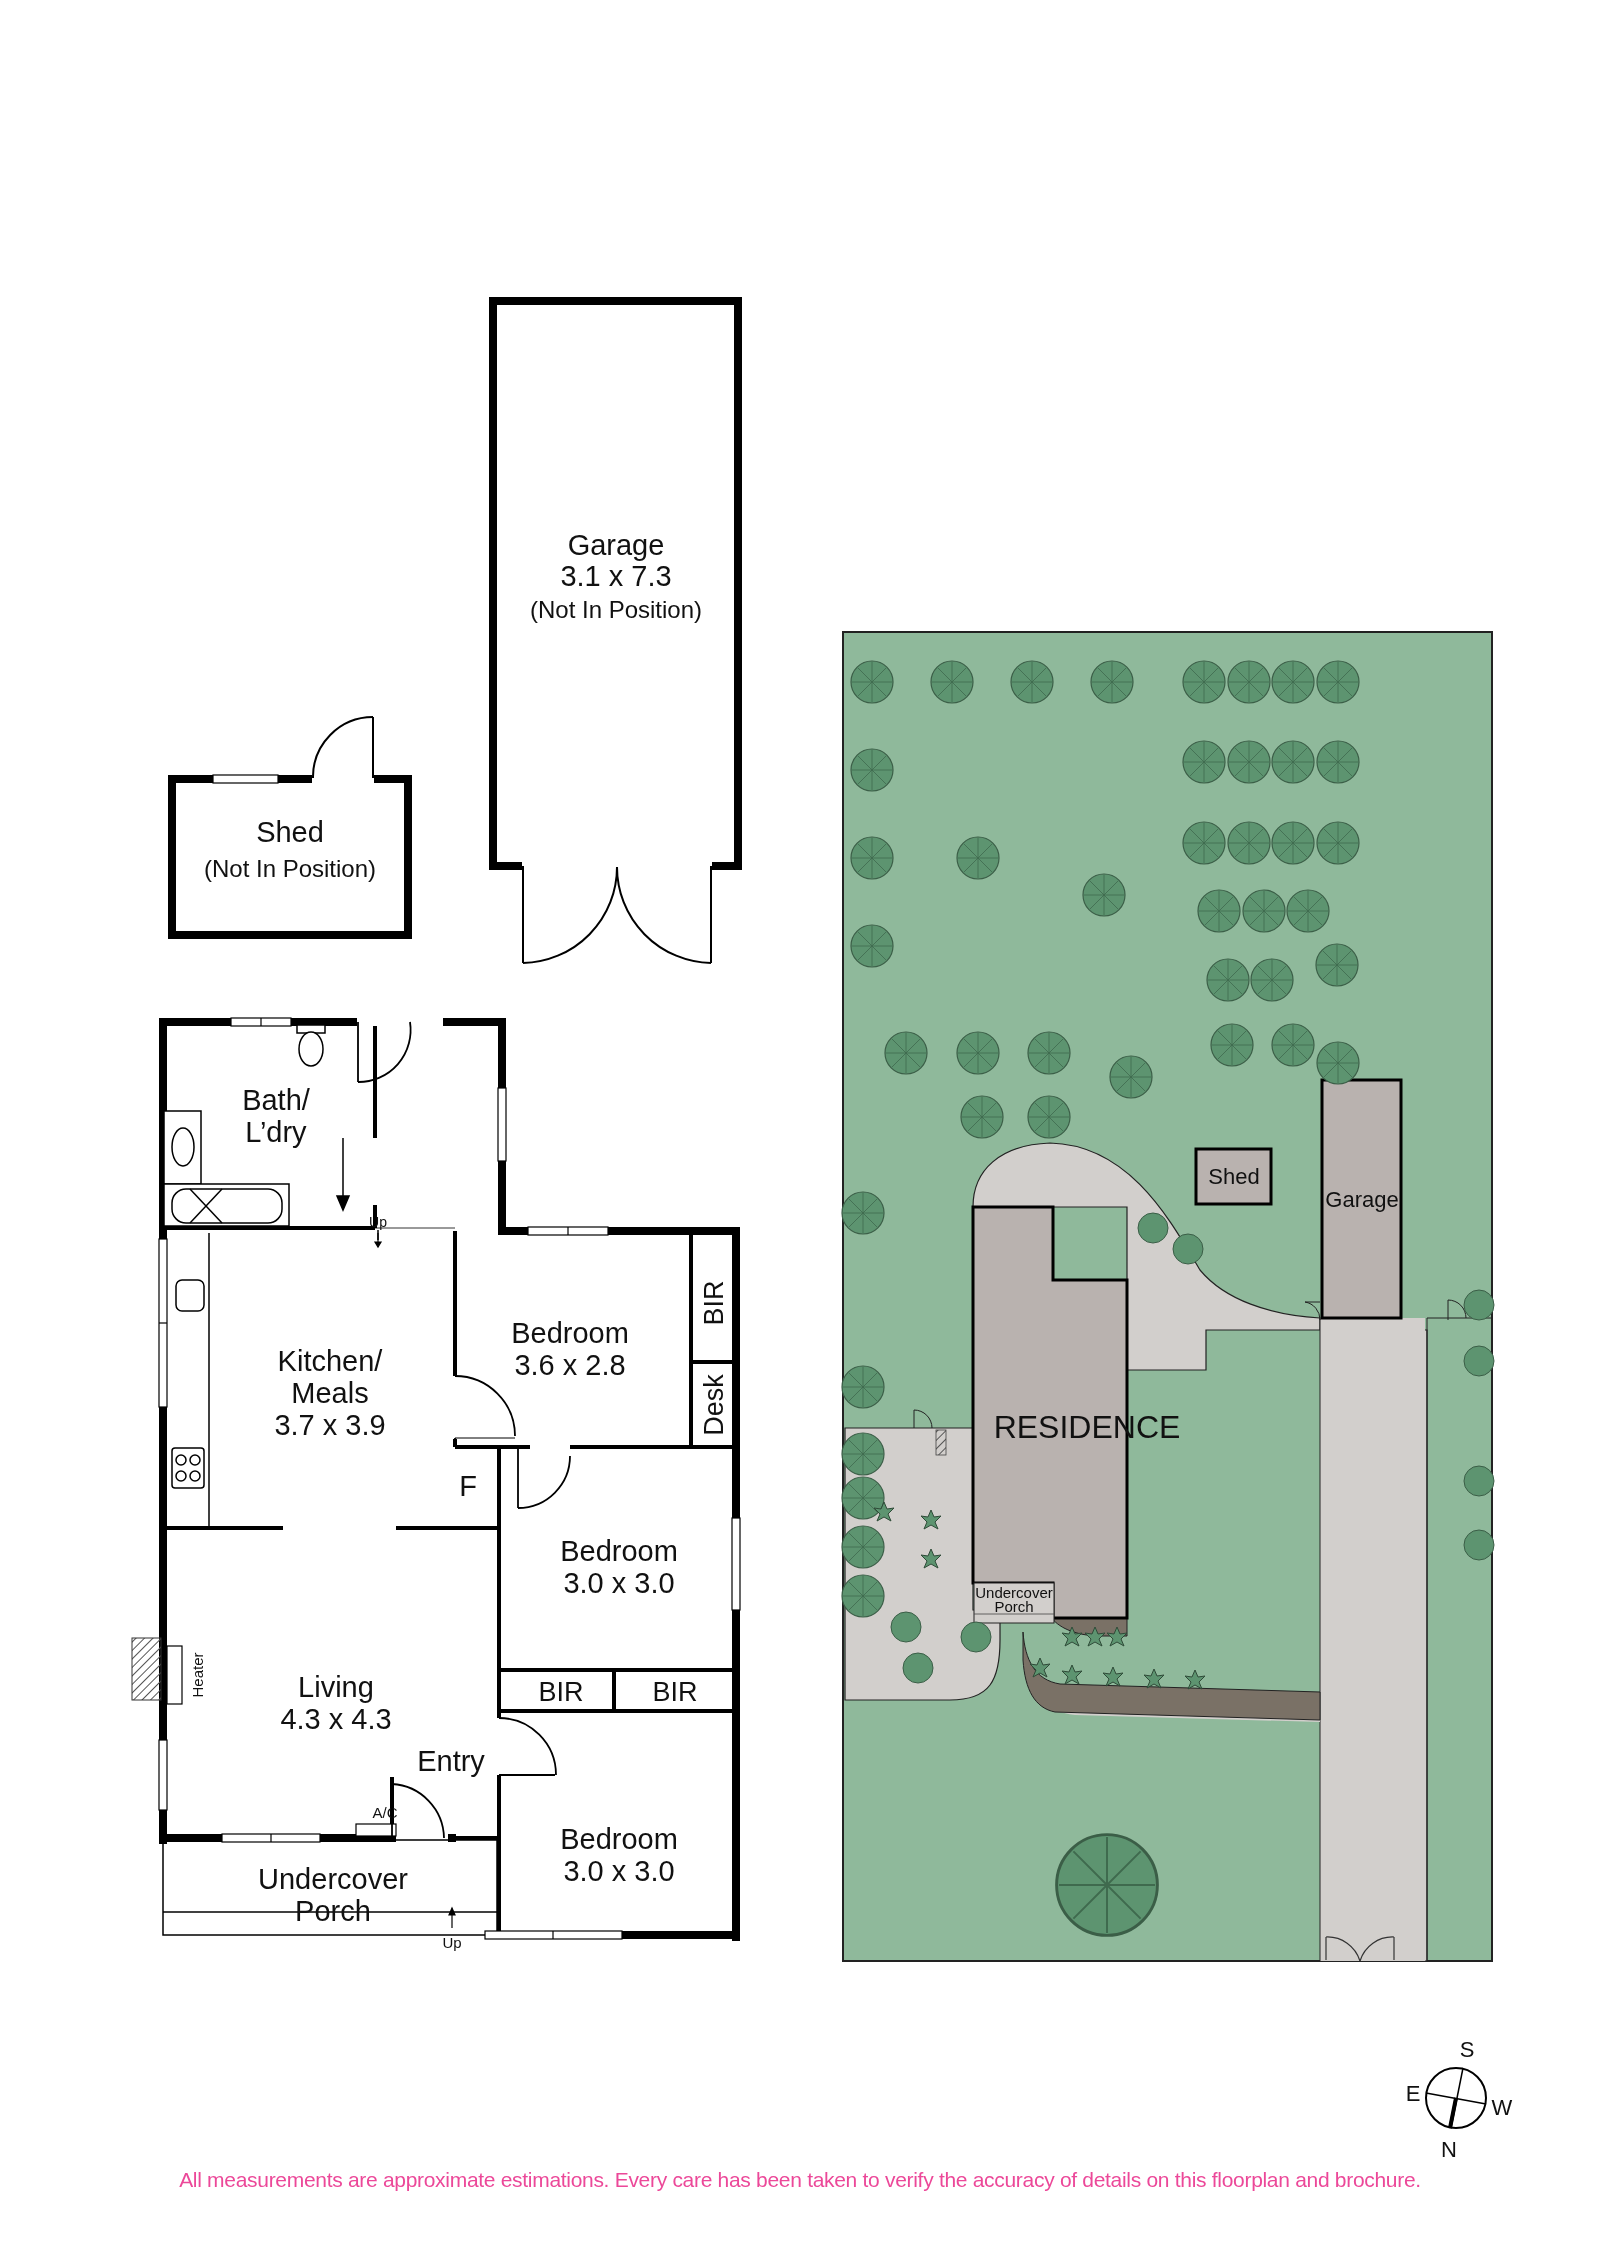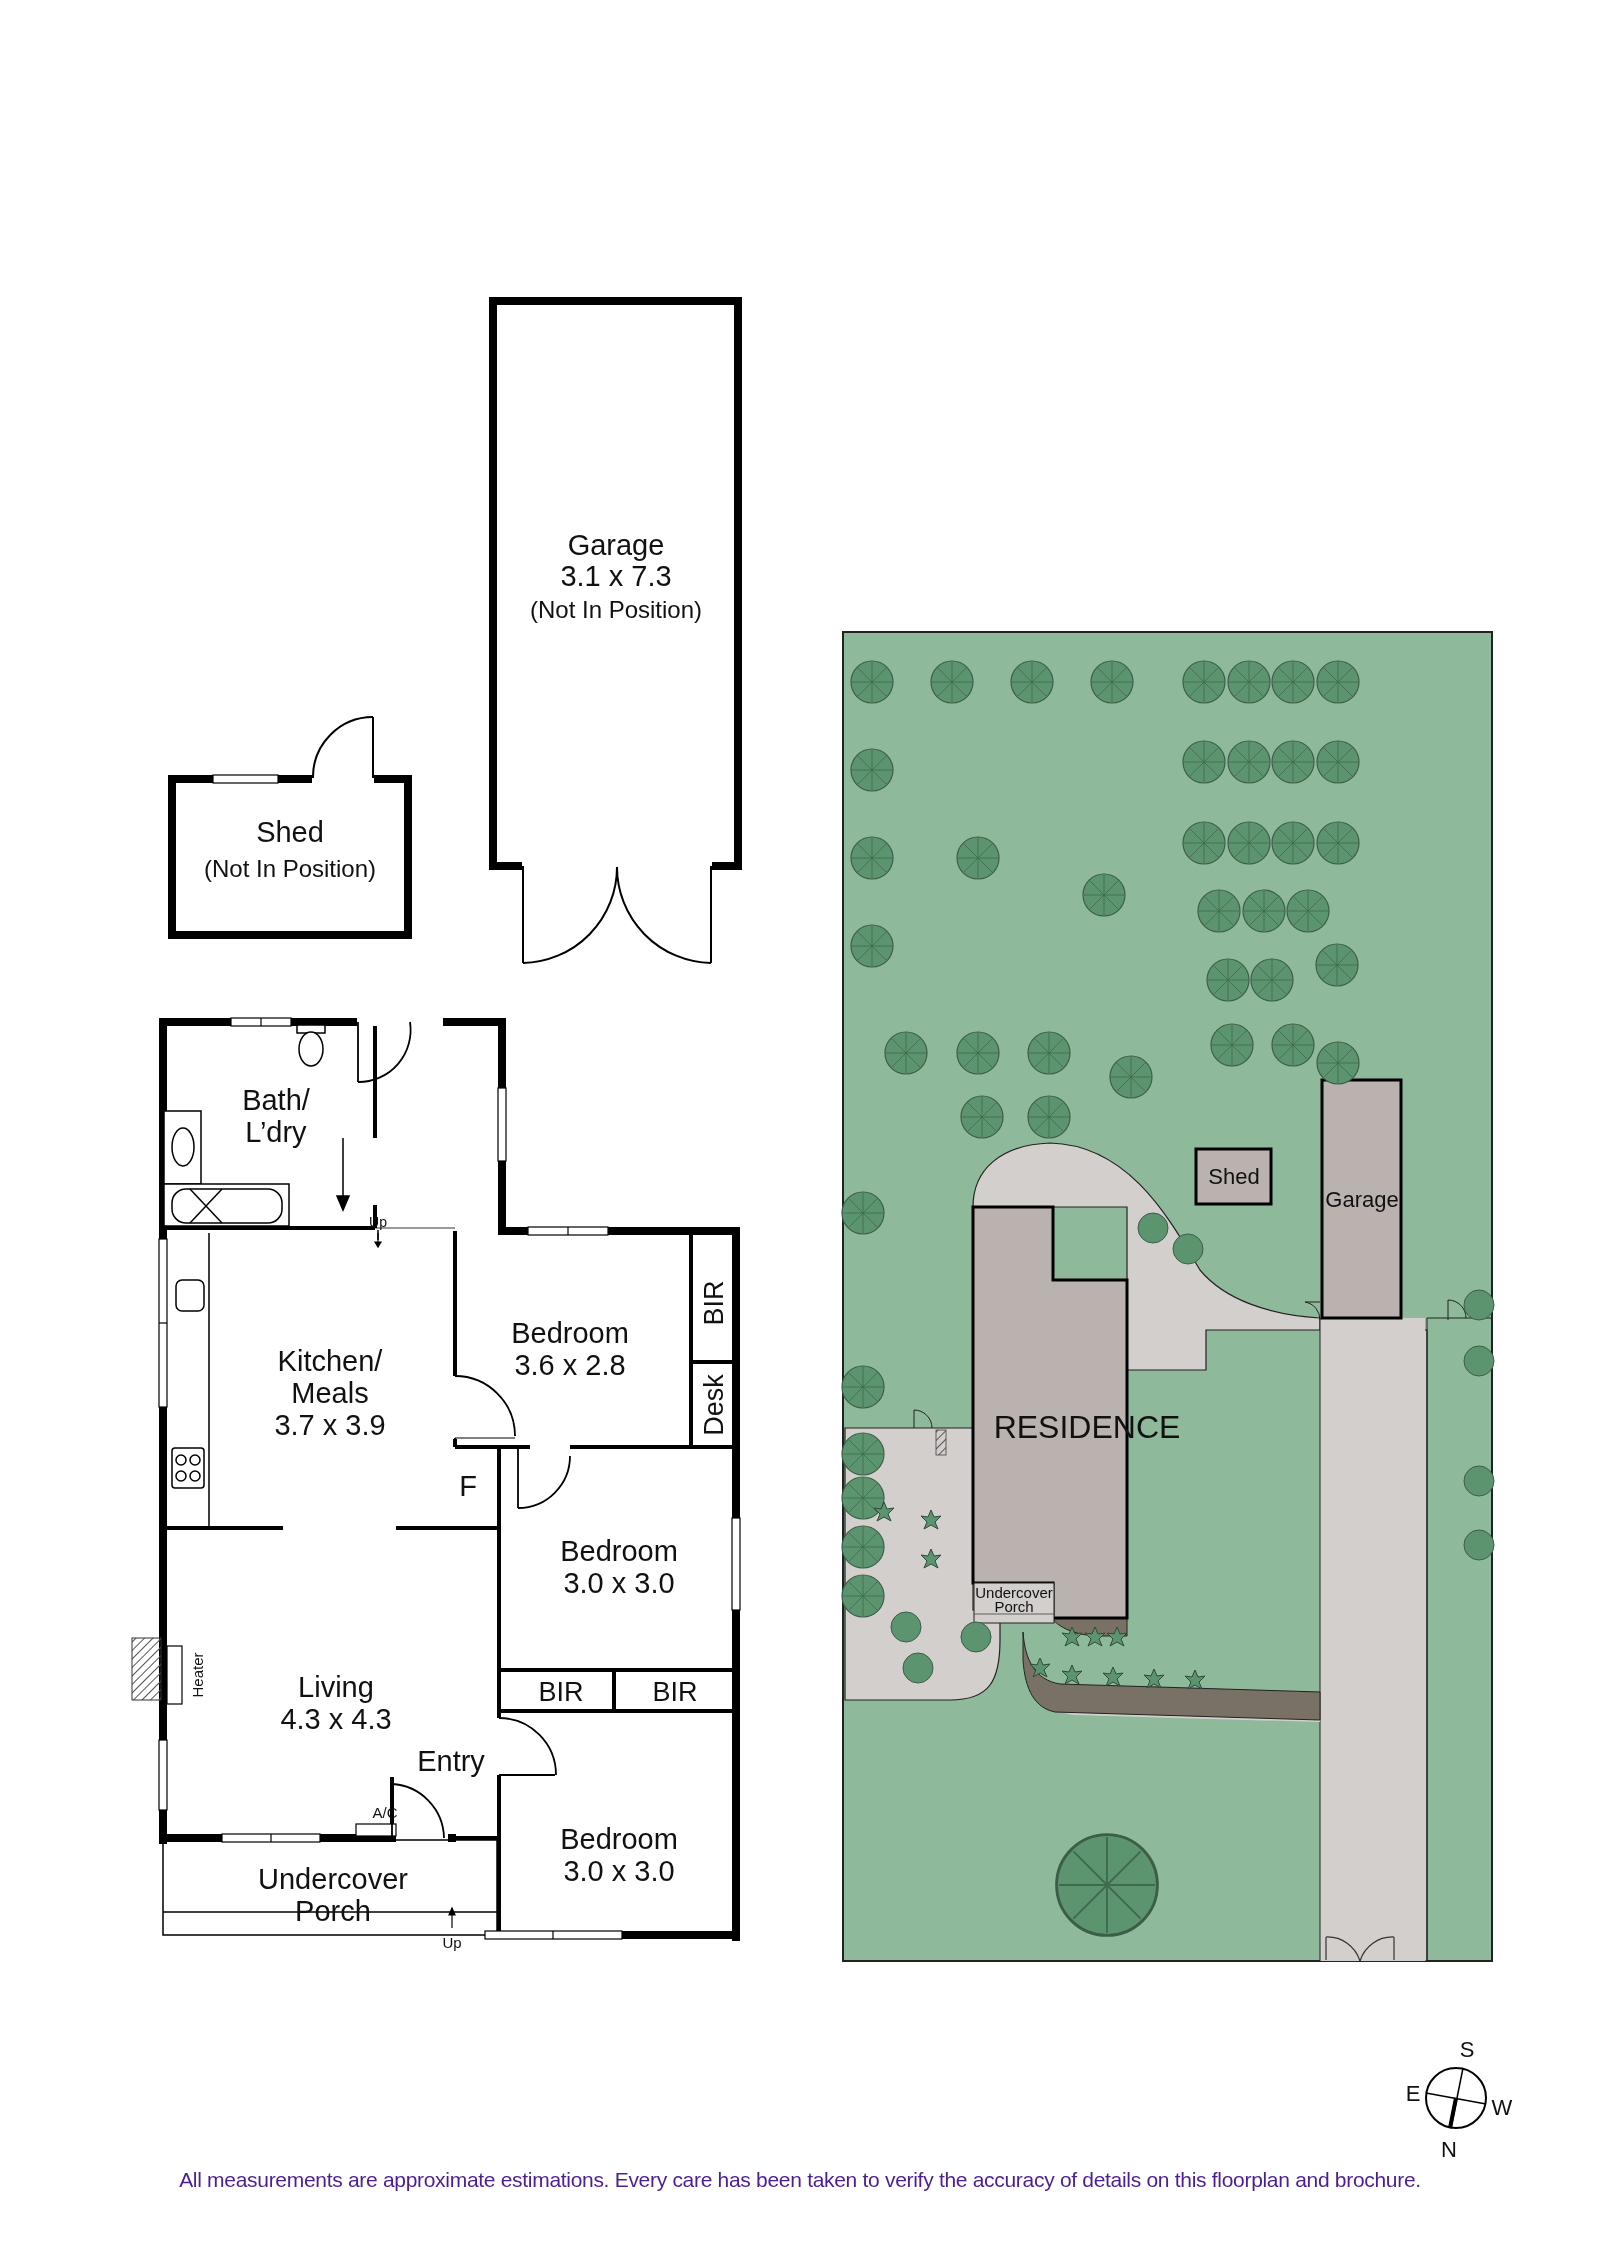--- a/index.html
+++ b/index.html
@@ -1,19 +1,19 @@
 <!DOCTYPE html>
 <html><head>
 <meta charset="utf-8">
 <style>
   html, body { margin: 0; padding: 0; background: #ffffff; }
   body { width: 1600px; height: 2263px; position: relative; overflow: hidden; font-family: "Liberation Sans", sans-serif; color: #111; }
   svg { position: absolute; left: 0; top: 0; }
   .lbl { font-family: "Liberation Sans", sans-serif; fill: #111; }
-  #disclaimer { position: absolute; left: 0; width: 1600px; top: 2168px; text-align: center; font-size: 21px; font-family: "Liberation Sans", sans-serif; color: #4c1d95; letter-spacing: -0.3px; }
+  #disclaimer { position: absolute; left: 0; width: 1600px; top: 2168px; text-align: center; font-size: 21px; font-family: "Liberation Sans", sans-serif; color: #ec4899; letter-spacing: -0.3px; }
 </style>
 </head>
 <body>
 
 <svg width="1600" height="2263" viewBox="0 0 1600 2263">
   <defs>
     <pattern id="hatch" width="6" height="6" patternUnits="userSpaceOnUse" patternTransform="rotate(45)">
       <line x1="0" y1="0" x2="0" y2="6" stroke="#555" stroke-width="2"></line>
     </pattern>
     <g id="tree">

